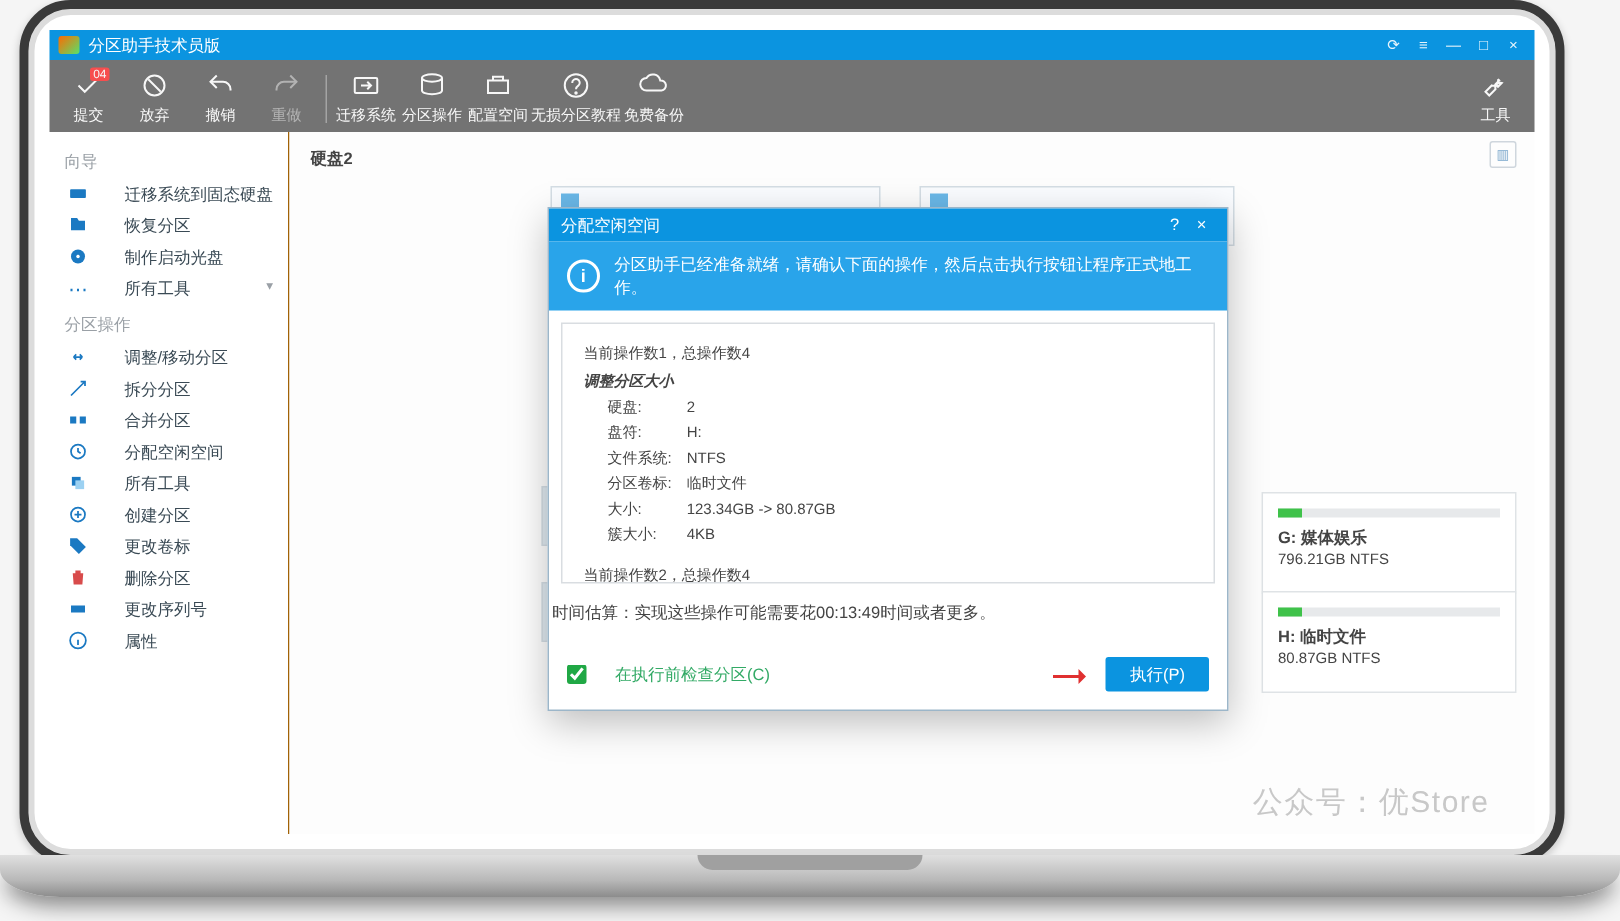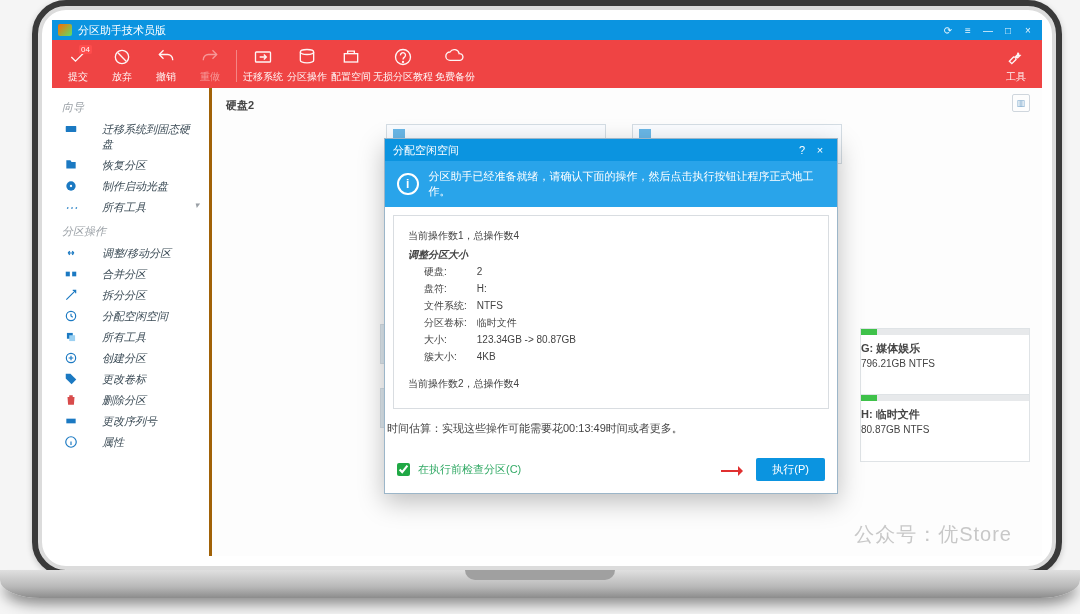--- a/index.html
+++ b/index.html
@@ -1,20 +1,20 @@
 <!DOCTYPE html>
 <html><head>
 <meta charset="utf-8">
 <style>
   * { box-sizing: border-box; margin: 0; padding: 0; font-family: "Microsoft YaHei", Arial, sans-serif; }
   html, body { width: 1080px; height: 614px; background: #f5f5f5; overflow: hidden; }
 
   
   .laptop {
-    position: absolute; left: 32px; top: 0; width: 1030px; height: 576px;
+    position: absolute; left: 13px; top: 0; width: 1030px; height: 576px;
     border: 6px solid #3a3a3a; border-radius: 34px; background: #fff;
     box-shadow: inset 0 0 0 4px #dcdcdc, 0 2px 6px rgba(0,0,0,.2);
     overflow: hidden;
   }
   .laptop-bottom {
     position: absolute; left: 0; top: 570px; width: 1080px; height: 28px;
     background: linear-gradient(#e0e0e0,#b8b8b8 60%,#8c8c8c);
     border-radius: 0 0 40px 40px / 0 0 18px 18px;
     box-shadow: 0 10px 14px -4px rgba(0,0,0,.45);
   }
@@ -28,72 +28,72 @@
   
   .titlebar {
     height: 20px; background:#0b94e0; color:#fff; display:flex; align-items:center;
     font-size: 11px; padding: 0 6px;
   }
   .titlebar .logo { width:14px; height:12px; background:linear-gradient(135deg,#ff6a00,#57e26b); margin-right:6px; border-radius:2px;}
   .titlebar .spacer{flex:1;}
   .titlebar .winbtn{width:16px;height:16px;margin-left:4px;display:flex;align-items:center;justify-content:center;font-size:10px;color:#fff;opacity:.9;}
 
   .toolbar {
-    height: 48px; background:#ef4444; display:flex; align-items:flex-end; padding:0 4px;
+    height: 48px; background:#737373; display:flex; align-items:flex-end; padding:0 4px;
     color:#fff; font-size:10px;
   }
   .tbtn { width:44px; height:46px; display:flex; flex-direction:column; align-items:center; justify-content:flex-end; padding-bottom:4px; opacity:.95;}
   .tbtn.dim{opacity:.45;}
   .tbtn .ic{width:20px;height:20px;margin-bottom:3px;display:flex;align-items:center;justify-content:center;}
   .tbtn .ic svg{stroke:#fff;fill:none;stroke-width:1.6;}
   .badge{position:relative;}
   .badge::after{content:'04';position:absolute;top:-2px;right:-4px;background:#ff4d4d;font-size:8px;padding:0 2px;border-radius:2px;color:#fff;}
   .toolbar .sep{width:1px;height:32px;background:rgba(255,255,255,.35);margin:0 4px 6px 4px;}
   .toolbar .flex{flex:1;}
 
   .body { position:absolute; top:68px; bottom:0; left:0; right:0; display:flex; background:#fff;}
 
-  .sidebar { width:160px; border-right:3px solid #a16207; padding:6px 0; font-size:11px; color:#555;font-style:italic;}
+  .sidebar { width:160px; border-right:1px solid #a16207; padding:6px 0; font-size:11px; color:#555;}
   .sidebar .group-label{color:#9aa0a6;font-size:11px;padding:6px 10px 4px;}
   .sb-item{display:flex;gap:24px;padding:3px 10px 3px 12px;color:#3a4a55;cursor:pointer;}
   .sb-item .ic{width:14px;height:14px;display:flex;align-items:center;justify-content:center;color:#1b79c2;}
   .sb-item .ic svg{width:14px;height:14px;}
 
   .main { flex:1; position:relative; padding:8px 12px; background:#fdfdfd;}
   .disk-title{font-size:11px;font-weight:bold;color:#444;margin:2px 0 8px 2px;}
   .view-toggle{position:absolute;right:12px;top:6px;width:18px;height:18px;border:1px solid #cfd6dd;border-radius:2px;font-size:9px;color:#7aa7cc;display:flex;align-items:center;justify-content:center;}
 
   .dialog {
     position:absolute; left:172px; top:50px; width:454px; background:#fff;
     border:1px solid #9cb6c9; box-shadow:0 8px 24px rgba(0,0,0,.25);
     font-size:11px; color:#333;
   }
   .dialog .dlg-title{height:22px;background:#0b94e0;color:#fff;display:flex;align-items:center;padding:0 8px;font-size:11px;}
   .dialog .dlg-title .sp{flex:1;}
   .dialog .dlg-title .tb{width:18px;text-align:center;font-size:11px;}
   .dialog .banner{background:#29a4ea;color:#fff;display:flex;align-items:center;gap:10px;padding:8px 12px;}
   .dialog .banner .info-ic{width:22px;height:22px;border:2px solid #fff;border-radius:50%;display:flex;align-items:center;justify-content:center;font-weight:bold;font-size:12px;}
-  .dialog .panel{margin:8px;border:1px solid #d9dde1;height:194px;overflow:auto;padding:8px 20px 8px 14px;font-size:10px;line-height:1.5;color:#444;position:relative;}
+  .dialog .panel{margin:8px;border:1px solid #d9dde1;height:174px;overflow:auto;padding:8px 20px 8px 14px;font-size:10px;line-height:1.5;color:#444;position:relative;}
   .dialog .panel::-webkit-scrollbar{width:10px;}
   .dialog .panel .hdr{margin:4px 0;}
   .dialog .panel .bold{font-weight:bold;font-style:italic;}
   .dialog .panel table{margin-left:14px;font-size:10px;}
   .dialog .panel td{padding:0 8px 0 0;vertical-align:top;}
   .dialog .estimate{padding:4px 2px 14px;font-size:11px;color:#444;}
   .dialog .footer{border-top:0;padding:8px 12px 12px;display:flex;align-items:center;}
-  .dialog .footer .chk{display:flex;align-items:center;gap:8px;color:#3a6;}
+  .dialog .footer .chk{display:flex;align-items:center;gap:19px;color:#3a6;}
   .dialog .footer .chk input{accent-color:#20a845;}
   .dialog .footer .f-sp{flex:1;}
   .arrow{color:#e03030;font-size:14px;margin-right:8px;position:relative;}
   .arrow::before{content:'';display:inline-block;width:18px;height:2px;background:#e03030;vertical-align:middle;}
   .arrow::after{content:'';display:inline-block;border:5px solid transparent;border-left-color:#e03030;vertical-align:middle;margin-left:-1px;}
   .exec-btn{background:#0b94e0;color:#fff;border:none;padding:4px 16px;font-size:11px;border-radius:2px;cursor:pointer;}
 
   .card{
-    position:absolute;border:1px solid #dfe3e6;background:#fff;font-size:10px;color:#444;
+    position:absolute;border:1px solid #dfe3e6;background:#fff;padding:10px;font-size:10px;color:#444;
     width:170px;height:68px;
   }
   .card .bar{height:6px;background:#e7e9eb;margin-bottom:6px;position:relative;}
   .card .bar::before{content:'';position:absolute;left:0;top:0;bottom:0;width:16px;background:#3fc24a;}
   .card .t{font-weight:bold;font-size:11px;margin-bottom:2px;}
   .card1{right:12px;top:240px;}
   .card2{right:12px;top:306px;}
 
   .disk-frag{position:absolute;border:1px solid #d4dde4;background:#fafcff;height:40px;padding:4px 6px;font-size:9px;color:#5b7b94;}
   .disk-frag .mini{width:12px;height:10px;background:#6ab8e8;display:inline-block;margin-right:4px;}
@@ -253,34 +253,34 @@
       <div class="sb-item">
             <span class="ic">
               <svg viewBox="0 0 24 24" fill="none" stroke="currentColor" stroke-width="2">
                 <path d="M7 12h10M7 12l3-3M7 12l3 3M17 12l-3-3M17 12l-3 3"></path>
               </svg>
             </span>
             <span>调整/移动分区</span>
           </div>
       <div class="sb-item">
             <span class="ic">
+              <svg viewBox="0 0 24 24" fill="none" stroke="currentColor" stroke-width="2">
+                <path d="M4 20L20 4M15 4h5v5"></path>
+              </svg>
+            </span>
+            <span>拆分分区</span>
+          </div>
+      <div class="sb-item">
+            <span class="ic">
               <svg viewBox="0 0 24 24" fill="currentColor">
                 <rect x="3" y="8" width="7" height="8"></rect>
                 <rect x="14" y="8" width="7" height="8"></rect>
               </svg>
             </span>
             <span>合并分区</span>
-          </div>
-      <div class="sb-item">
-            <span class="ic">
-              <svg viewBox="0 0 24 24" fill="none" stroke="currentColor" stroke-width="2">
-                <path d="M4 20L20 4M15 4h5v5"></path>
-              </svg>
-            </span>
-            <span>拆分分区</span>
           </div>
       <div class="sb-item">
             <span class="ic">
               <svg viewBox="0 0 24 24" fill="none" stroke="currentColor" stroke-width="2">
                 <circle cx="12" cy="12" r="8"></circle>
                 <path d="M12 8v4l3 2"></path>
               </svg>
             </span>
             <span>分配空闲空间</span>
           </div>

